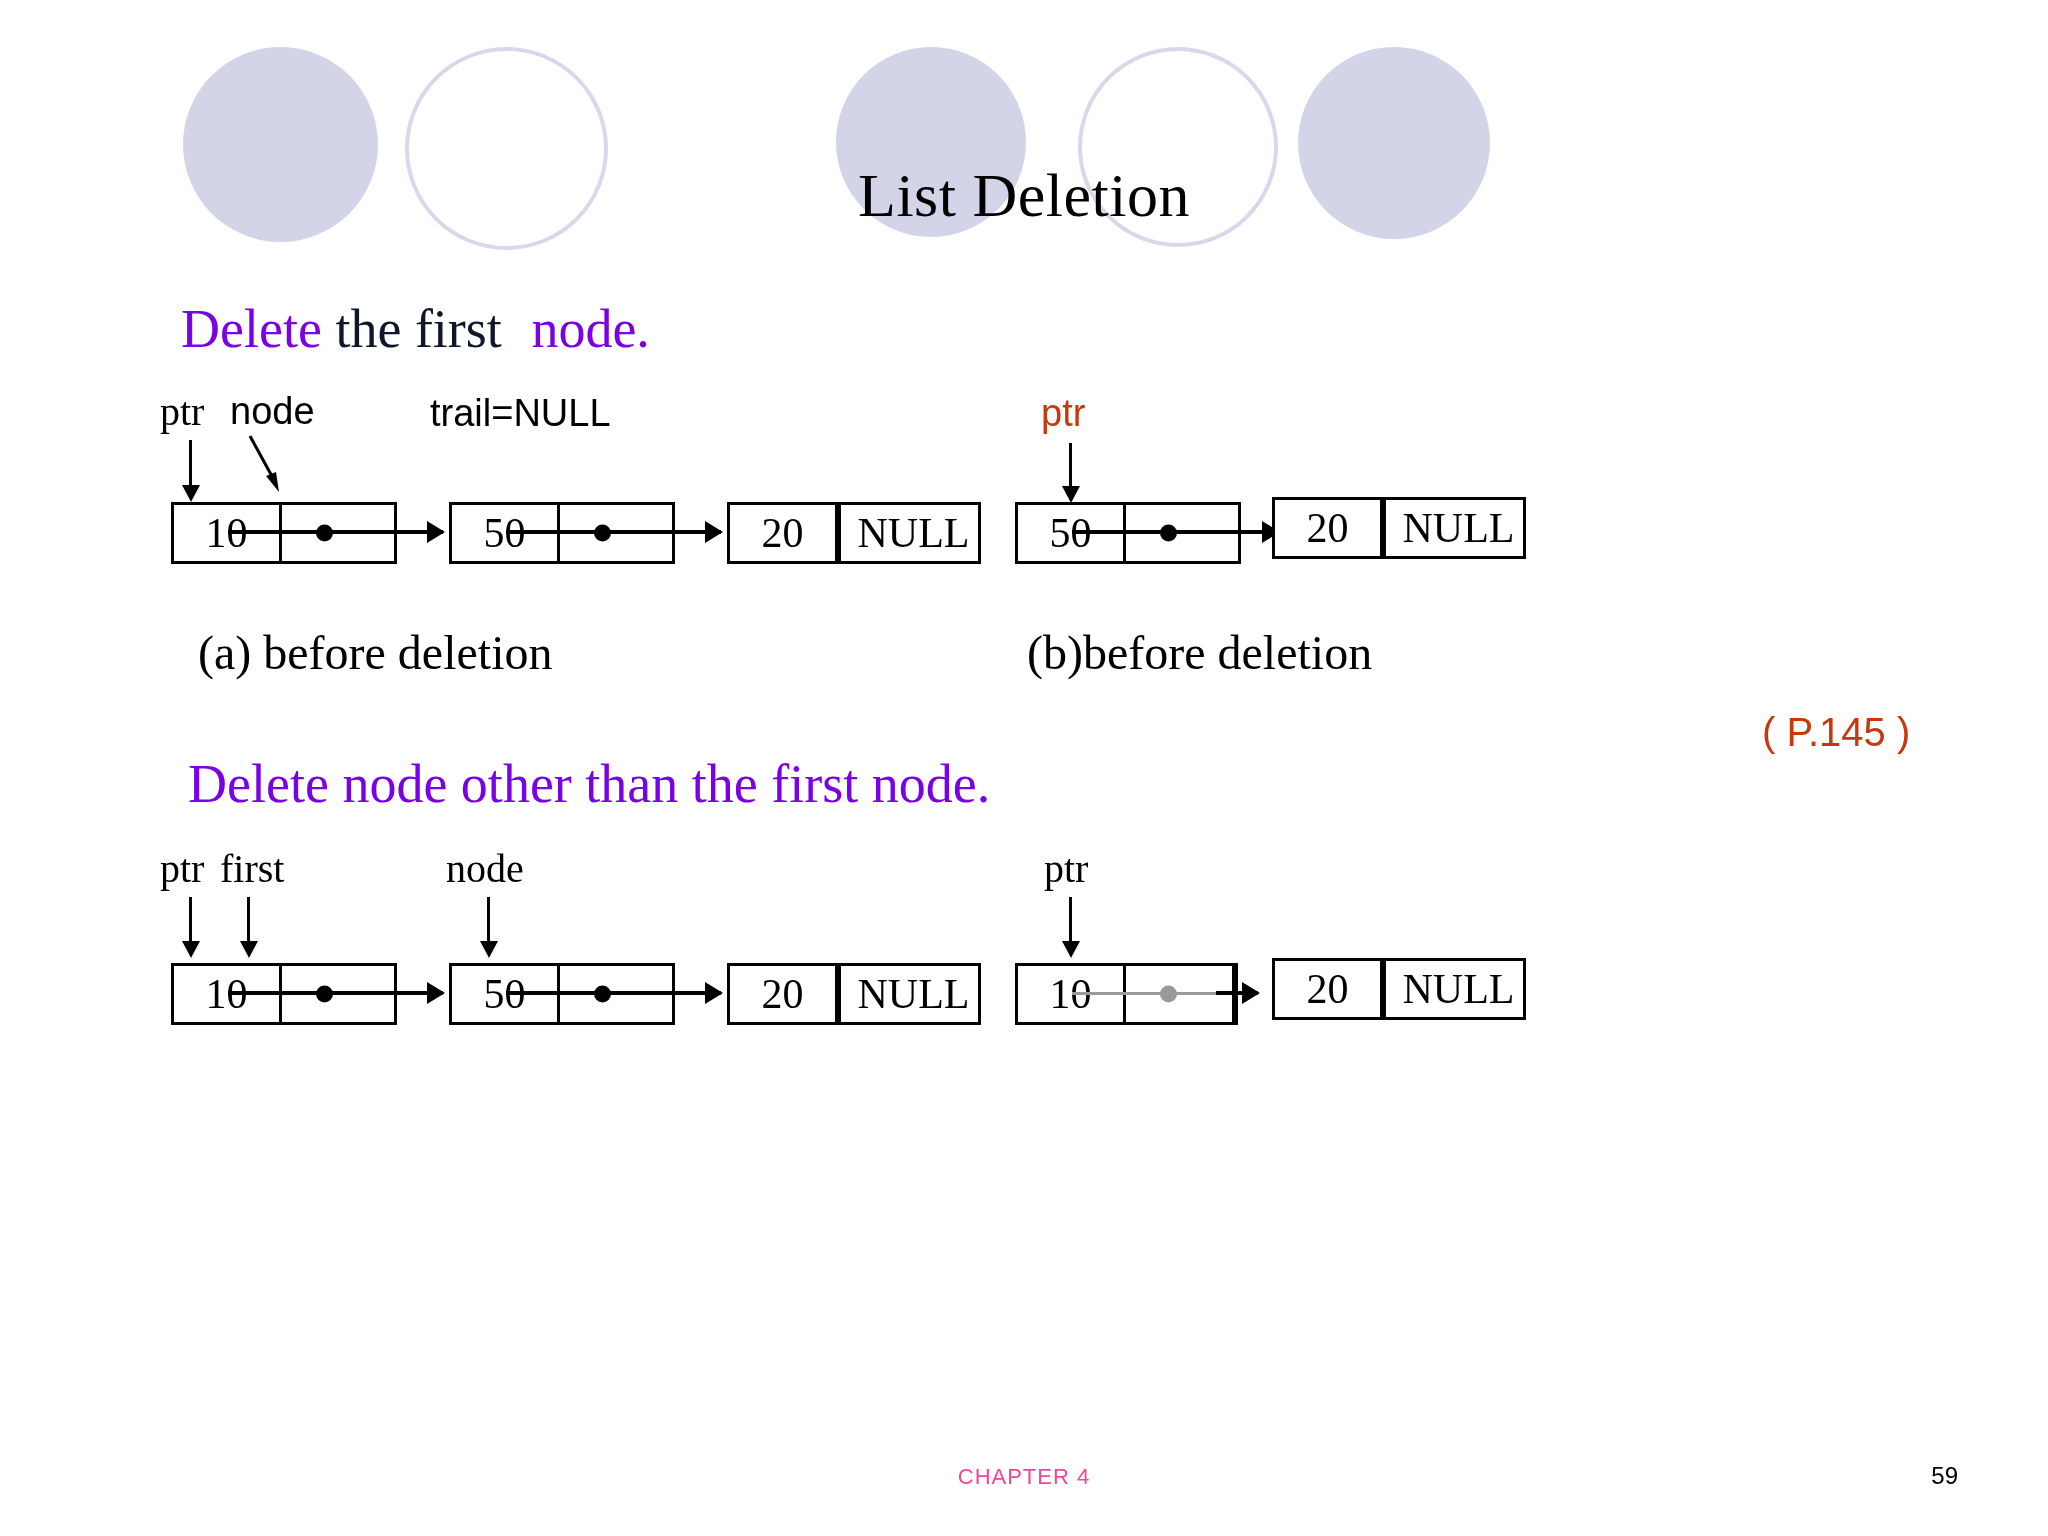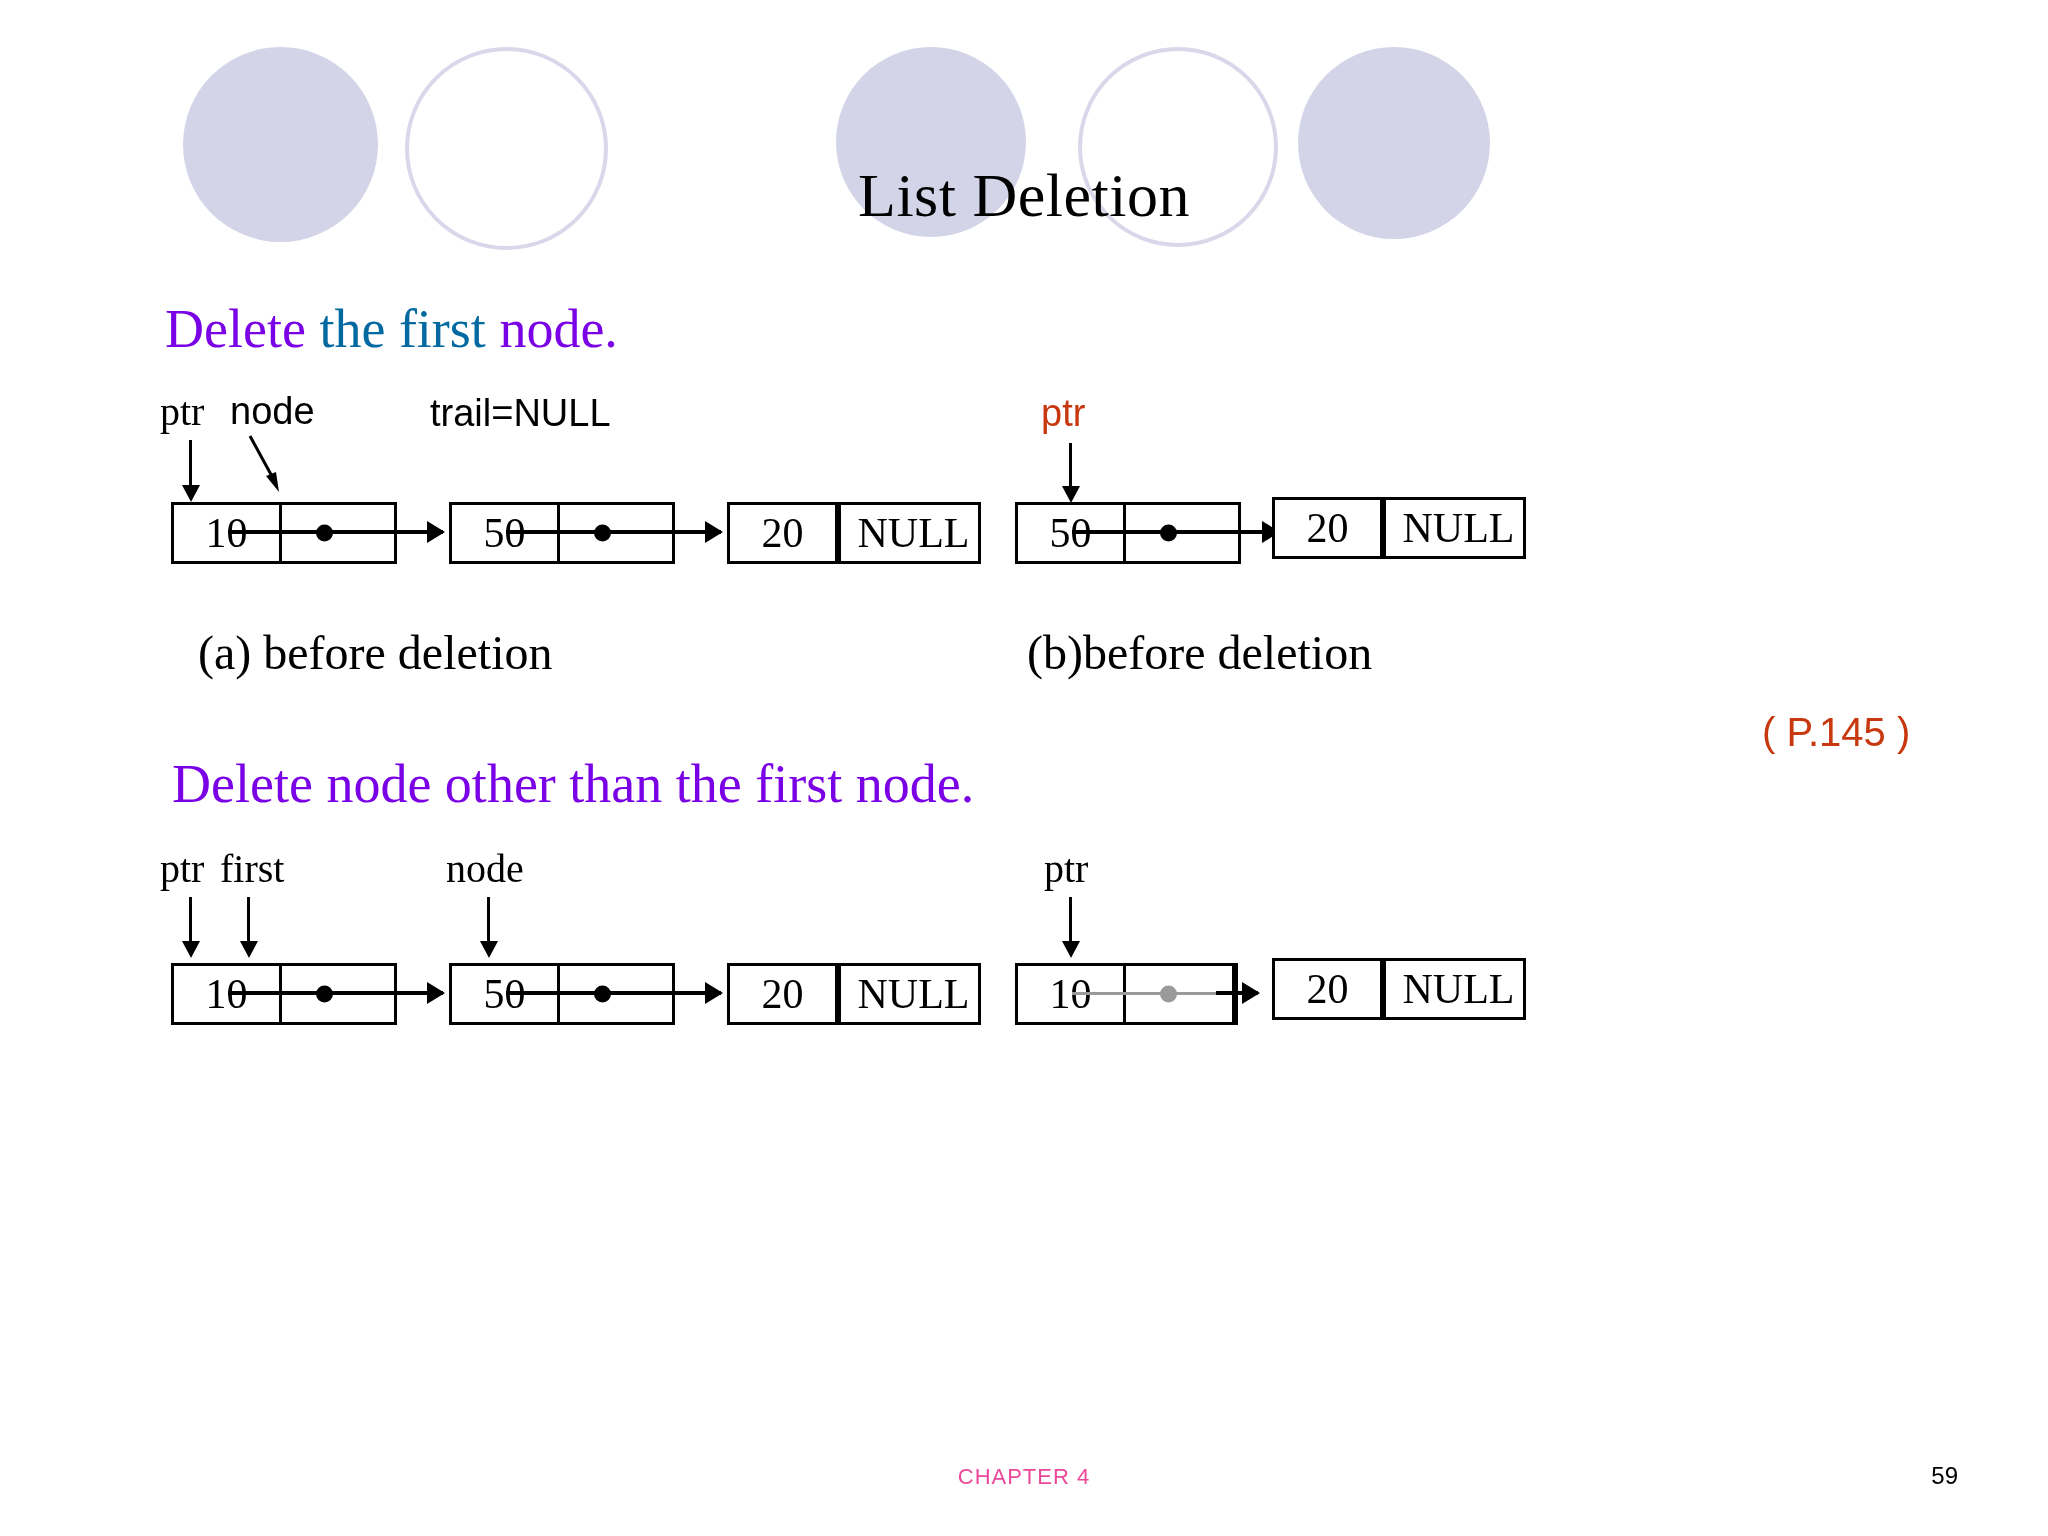--- a/index.html
+++ b/index.html
@@ -20,22 +20,22 @@
     position:absolute;left:0;right:0;top:160px;text-align:center;
     font-family:"Liberation Serif", serif;font-size:62px;color:#000000;
     letter-spacing:0.5px;z-index:5;
   }
 
   
   .heading{
     position:absolute;font-family:"Liberation Serif", serif;
     font-size:54px;white-space:nowrap;
   }
-  .pur{color:#7a00e6;}
-  .red{color:#0369a1;}
+  .pur{color:#7a00e6;margin-left:16px;}
+  .red{color:#0f172a;}
 
   
   .lbl{position:absolute;white-space:nowrap;color:#000;}
   .lbl-serif{font-family:"Liberation Serif", serif;font-size:40px;}
   .lbl-sans{font-family:"Liberation Sans", sans-serif;font-size:38px;}
   .lbl-sans-red{font-family:"Liberation Sans", sans-serif;font-size:38px;color:#c7380e;}
 
   
   .node{position:absolute;border:3px solid #000;background:#fff;display:flex;height:62px;box-sizing:border-box;}
   .cell{display:flex;align-items:center;justify-content:center;box-sizing:border-box;

